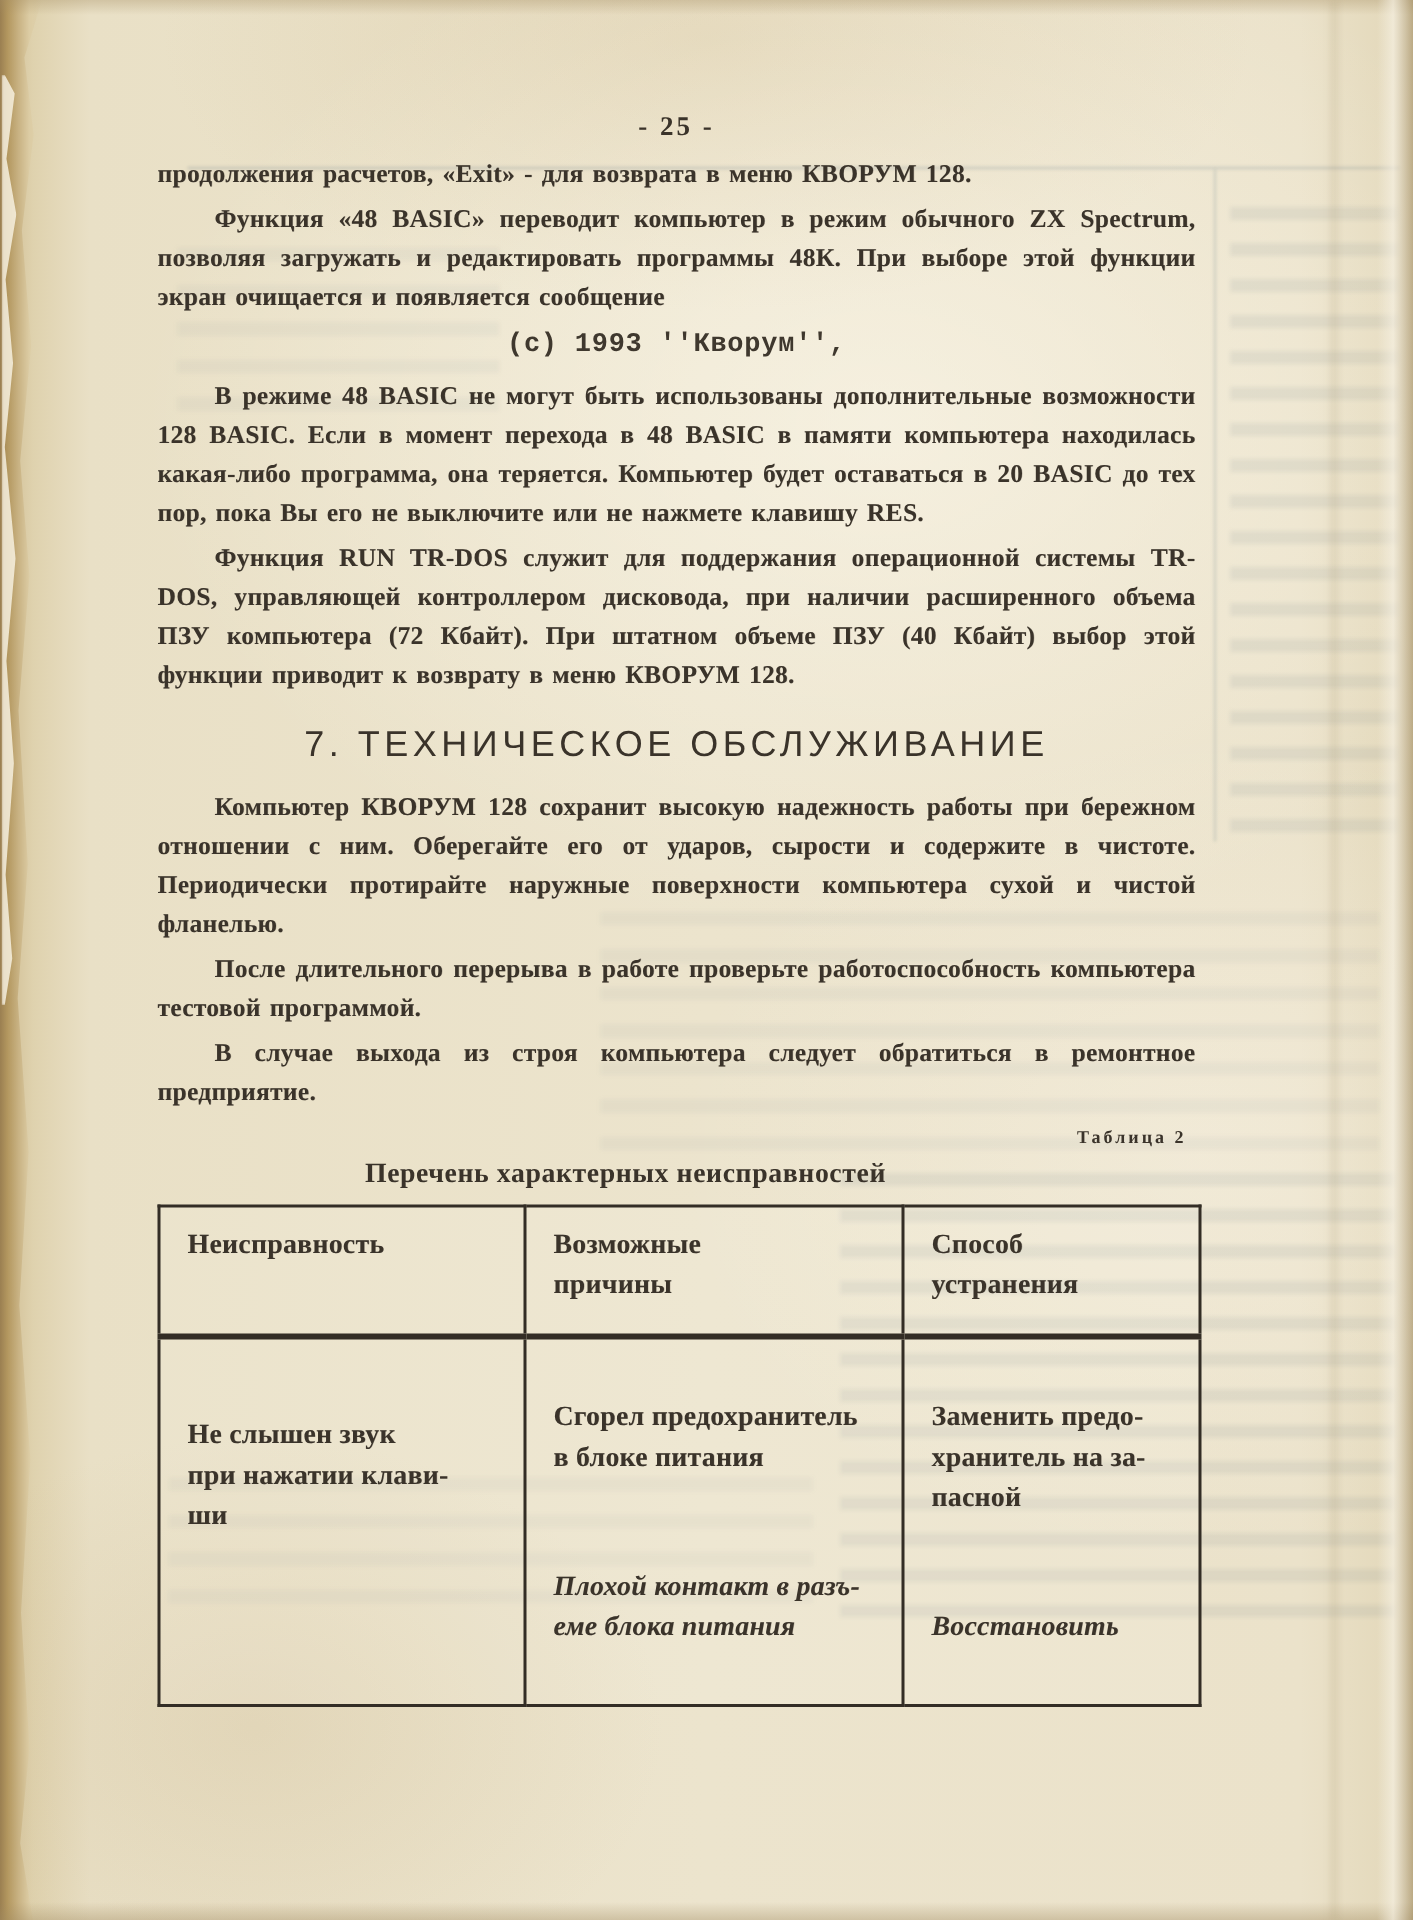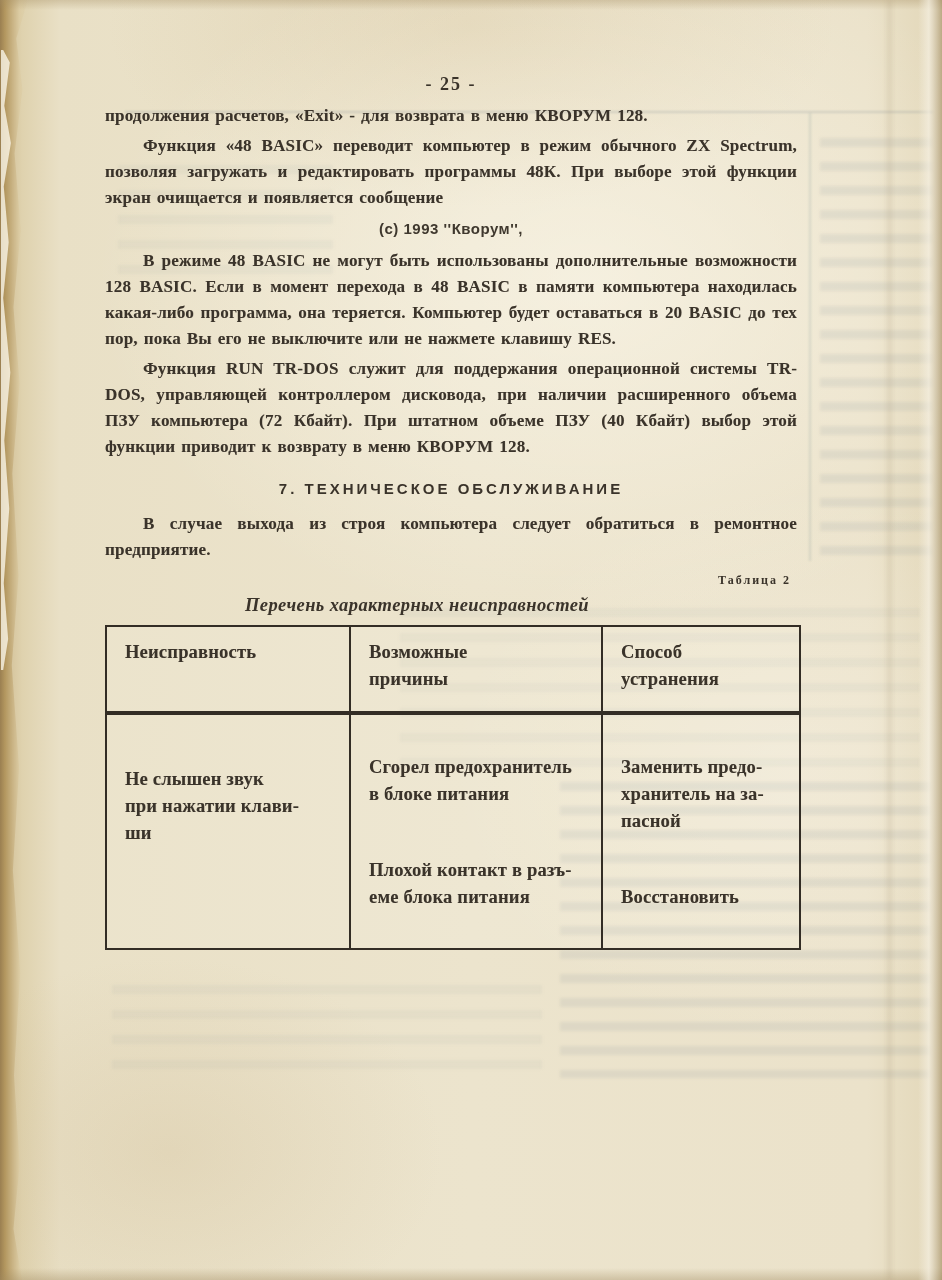--- a/index.html
+++ b/index.html
@@ -52,49 +52,49 @@
     padding-top:74px;text-align:center;font-weight:bold;font-size:18px;
     letter-spacing:2px;margin-bottom:8px;
   }
   .content p{
     margin:0 0 4px;font-size:17px;line-height:26px;font-weight:bold;
     text-align:justify;text-indent:38px;letter-spacing:.2px;word-spacing:1.5px;
     text-shadow:.3px .3px 0 rgba(58,51,42,.30);
   }
   p.no-indent{text-indent:0;}
   .machine-msg{
-    font-family:Liberation Sans, sans-serif;font-weight:bold;font-size:15px;
+    font-family:Liberation Mono, monospace;font-weight:bold;font-size:18px;
     text-align:center;margin:9px 0 11px;letter-spacing:.5px;color:#3f382e;
   }
   h2.section-heading{
-    font-family:"Liberation Sans", sans-serif;font-size:15px;font-weight:bold;
+    font-family:"Liberation Sans", sans-serif;font-size:24px;font-weight:normal;
     letter-spacing:3px;text-align:center;margin:20px 0 14px;color:#3a332a;
   }
   .tbl-caption{
     text-align:right;padding-right:6px;font-weight:bold;font-size:12px;
     letter-spacing:2px;margin-top:10px;
   }
   .tbl-title{
     text-align:center;padding-right:68px;font-weight:bold;font-size:18.5px;
-    margin:7px 0 9px;letter-spacing:.4px;font-style:italic;
+    margin:7px 0 9px;letter-spacing:.4px;
   }
   table.faults{
     border-collapse:collapse;width:694px;table-layout:fixed;
     background:rgba(255,253,246,.12);
   }
   table.faults th,table.faults td{
     border:2.6px solid #332d25;vertical-align:top;text-align:left;
     font-size:18.5px;font-weight:bold;line-height:27px;white-space:pre-line;
     padding:12px 10px 10px 18px;letter-spacing:.2px;
     text-shadow:.3px .3px 0 rgba(58,51,42,.30);
   }
   table.faults thead th{border-bottom-width:4px;height:62px;}
   table.faults tbody tr{height:172px;}
   .cell-para{white-space:pre-line;}
-  .cell-para.second{margin-top:22px;}
+  .cell-para.second{margin-top:32px;font-style:italic;}
   .fault-cell{margin-top:12px;}
 </style>
 </head>
 <body>
 
 <div class="page">
 
   <div class="ghost gh-hline" style="left:125px;top:111px;width:808px;height:2px;"></div>
   <div class="ghost gh-vline" style="left:809px;top:113px;width:2px;height:448px;"></div>
   <div class="ghost gh-stripes" style="left:820px;top:138px;width:112px;height:430px;"></div>
@@ -116,20 +116,22 @@
     <p class="no-indent">продолжения расчетов,  «Exit» - для возврата в меню КВОРУМ 128.</p>
     <p>Функция «48 BASIC» переводит компьютер в режим обычного ZX Spectrum, позволяя загружать и редактировать программы 48К. При выборе этой функции экран очищается и появляется сообщение</p>
 
     <div class="machine-msg">(c) 1993 ''Кворум'',</div>
 
     <p>В режиме 48 BASIC не могут быть использованы дополнительные возможности 128 BASIC. Если в момент перехода в 48 BASIC в памяти компьютера находилась какая-либо программа, она теряется. Компьютер будет оставаться в 20 BASIC до тех пор, пока Вы его не выключите или не нажмете клавишу RES.</p>
     <p>Функция RUN TR-DOS служит для поддержания операционной системы TR-DOS, управляющей контроллером дисковода, при наличии расширенного объема ПЗУ компьютера (72 Кбайт). При штатном объеме ПЗУ (40 Кбайт) выбор этой функции приводит к возврату в меню КВОРУМ 128.</p>
 
     <h2 class="section-heading">7. ТЕХНИЧЕСКОЕ ОБСЛУЖИВАНИЕ</h2>
 
+    <p>Компьютер КВОРУМ 128 сохранит высокую надежность работы при бережном отношении с ним. Оберегайте его от ударов, сырости и содержите в чистоте. Периодически протирайте наружные поверхности компьютера сухой и чистой фланелью.</p>
+    <p>После длительного перерыва в работе проверьте работоспособность компьютера тестовой программой.</p>
     <p>В случае выхода из строя компьютера следует обратиться в ремонтное предприятие.</p>
 
     <div class="tbl-caption">Таблица 2</div>
     <div class="tbl-title">Перечень характерных неисправностей</div>
 
     <table class="faults">
       <colgroup>
         <col style="width:244px">
         <col style="width:252px">
         <col style="width:198px">

